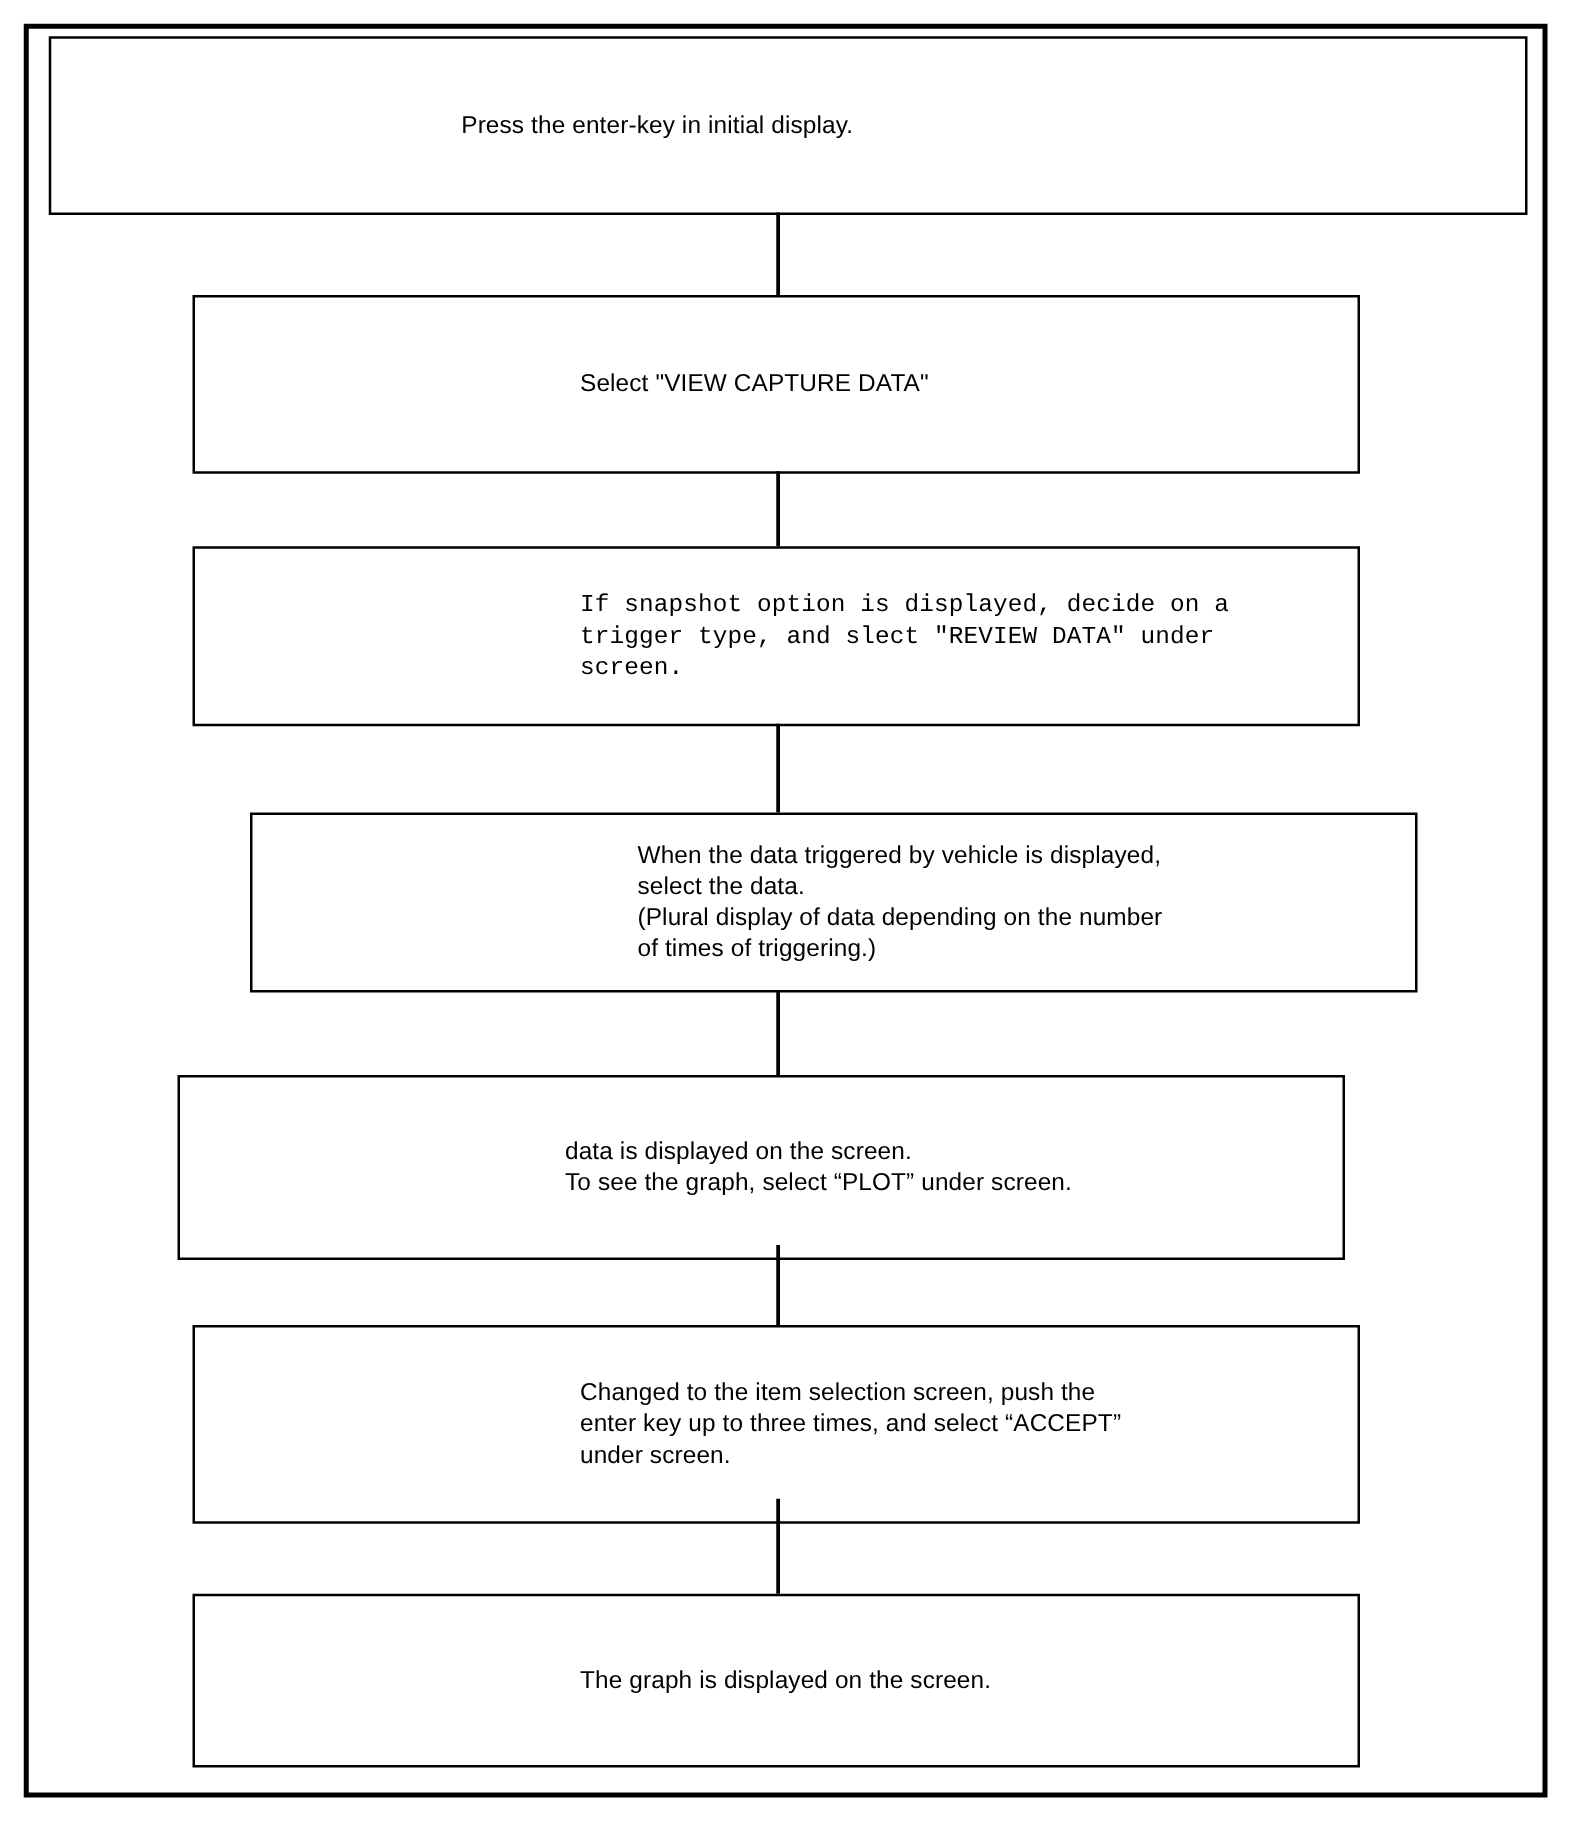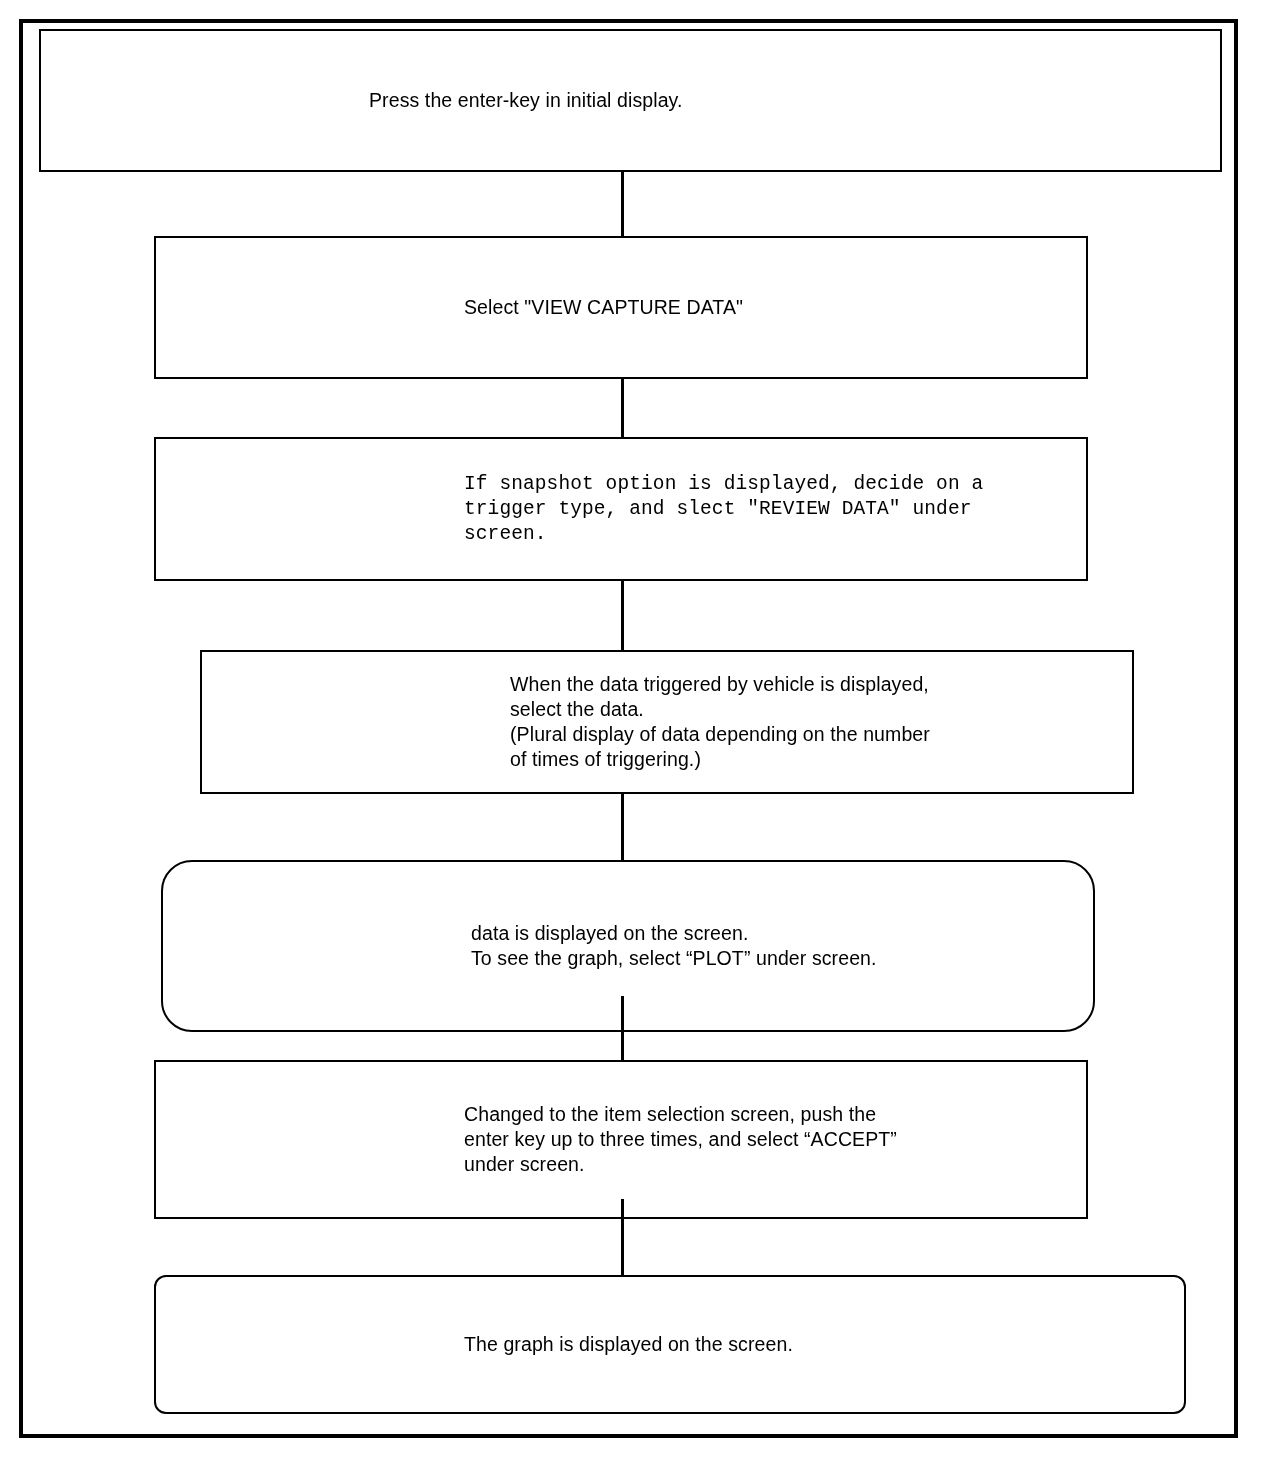--- a/index.html
+++ b/index.html
@@ -92,32 +92,32 @@
 
   <div class="flow-box" style="left:154px; top:650px; width:934px; height:144px;margin-left:46px;">
     <div class="box-text">When the data triggered by vehicle is displayed,
 select the data.
 (Plural display of data depending on the number
 of times of triggering.)</div>
   </div>
 
   <div class="connector" style="top:792px; height:70px;"></div>
 
-  <div class="flow-box" style="left:161px; top:860px; width:934px; height:172px;border-radius:31px;">
+  <div class="flow-box" style="left:142px; top:860px; width:934px; height:148px;">
     <div class="box-text">data is displayed on the screen.
 To see the graph, select “PLOT” under screen.</div>
   </div>
 
   <div class="connector" style="top:996px; height:66px;"></div>
 
   <div class="flow-box" style="left:154px; top:1060px; width:934px; height:159px;">
     <div class="box-text">Changed to the item selection screen, push the
 enter key up to three times, and select “ACCEPT”
 under screen.</div>
   </div>
 
   <div class="connector" style="top:1199px; height:78px;"></div>
 
-  <div class="flow-box" style="left:154px; top:1275px; width:1032px; height:139px;border-radius:12px;">
+  <div class="flow-box" style="left:154px; top:1275px; width:934px; height:139px;">
     <div class="box-text">The graph is displayed on the screen.</div>
   </div>
 
 </div>
 
 </body></html>

